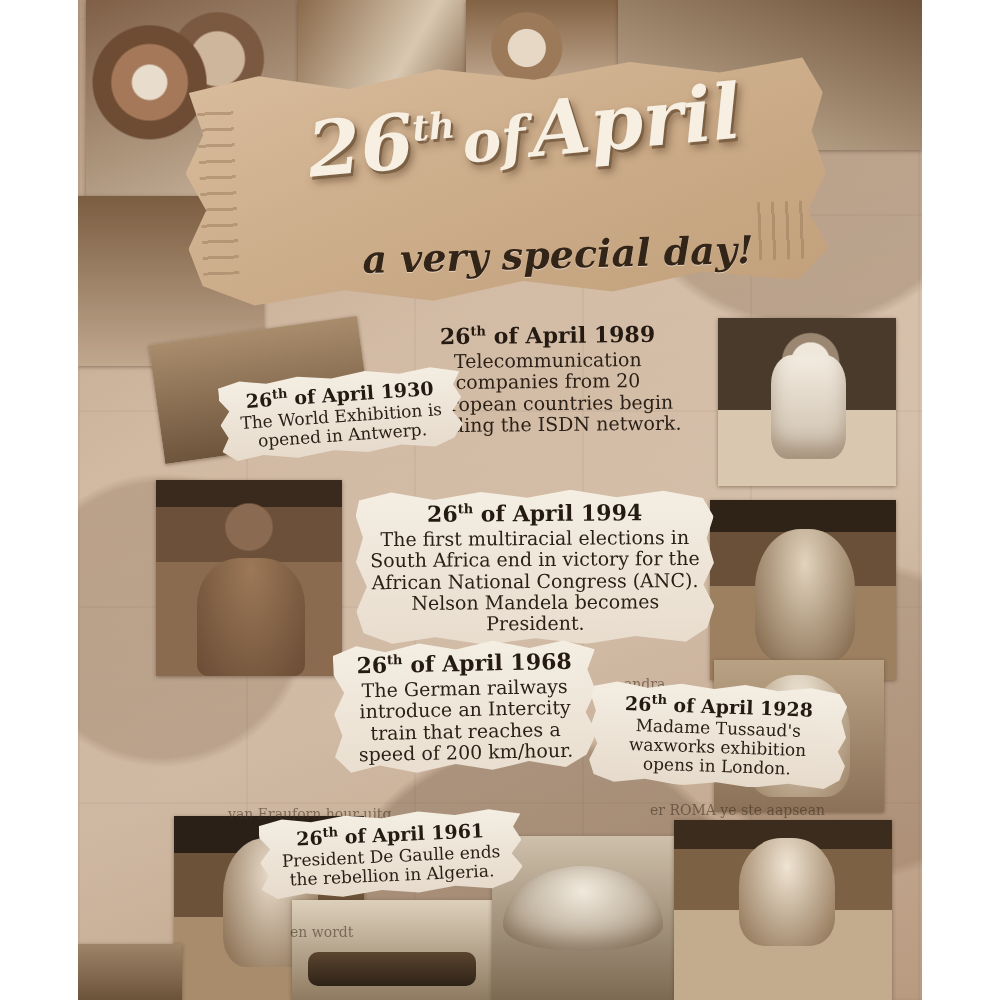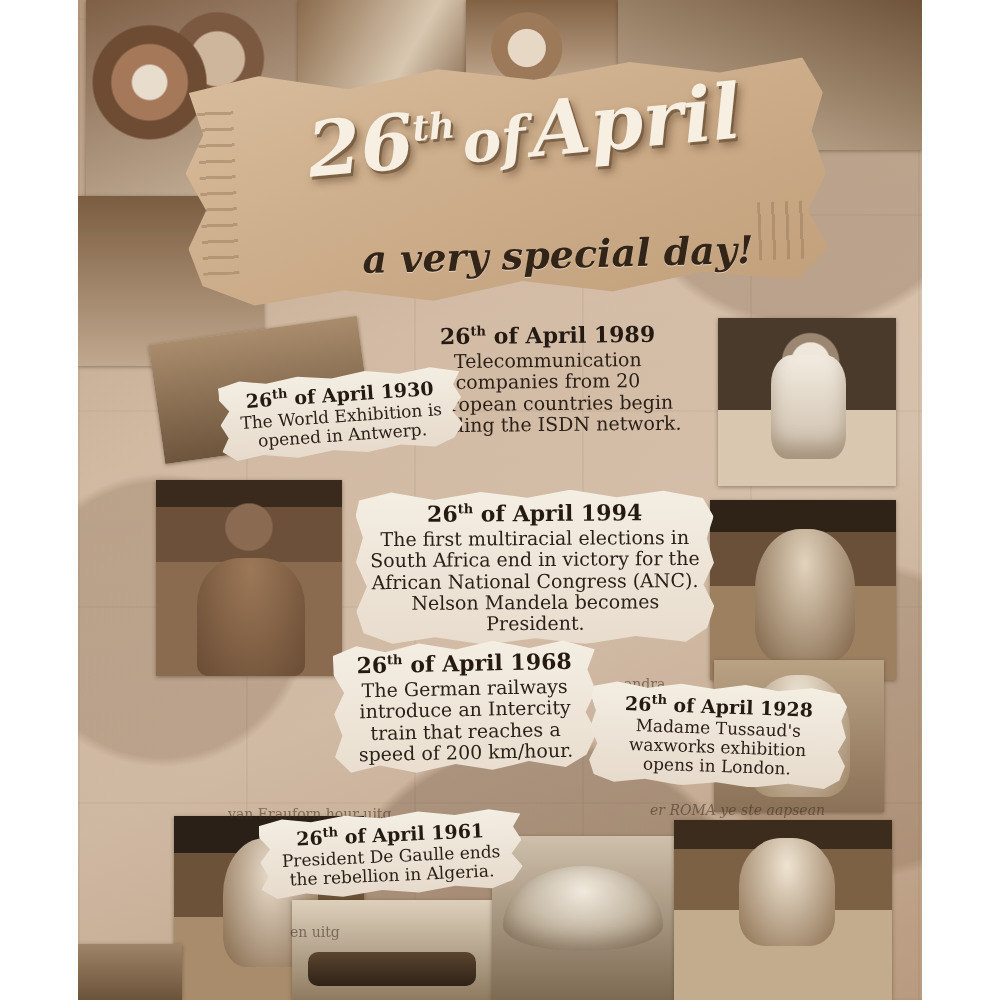--- a/index.html
+++ b/index.html
@@ -431,22 +431,22 @@
       </div>
     <div class="photo p-elvis" style="left:596px; top:820px; width:218px; height:180px;">
         <div class="tone"></div>
       </div>
     <div class="photo p-bottom-wide" style="left:0px; top:944px; width:104px; height:56px;">
         <div class="tone"></div>
       </div>
 
     <div class="ghost-text" style="left:546px; top:676px;">andra</div>
     <div class="ghost-text" style="left:150px; top:806px;">van Erauforn hour uitg</div>
-    <div class="ghost-text" style="left:572px; top:802px;font-style:italic;">er ROMA ye ste aapsean</div>
-    <div class="ghost-text" style="left:212px; top:924px;">en uitg</div>
+    <div class="ghost-text" style="left:572px; top:802px;">er ROMA ye ste aapsean</div>
+    <div class="ghost-text" style="left:212px; top:924px;">en wordt</div>
 
     <div id="header-ticket">
       <div class="perf"></div>
       <div class="perf-r"></div>
       <div class="headline">
         <span>26</span><span class="ord">th</span><span class="of">of</span><span>April</span>
       </div>
     </div>
     <div id="subhead">a very special day!</div>
 

